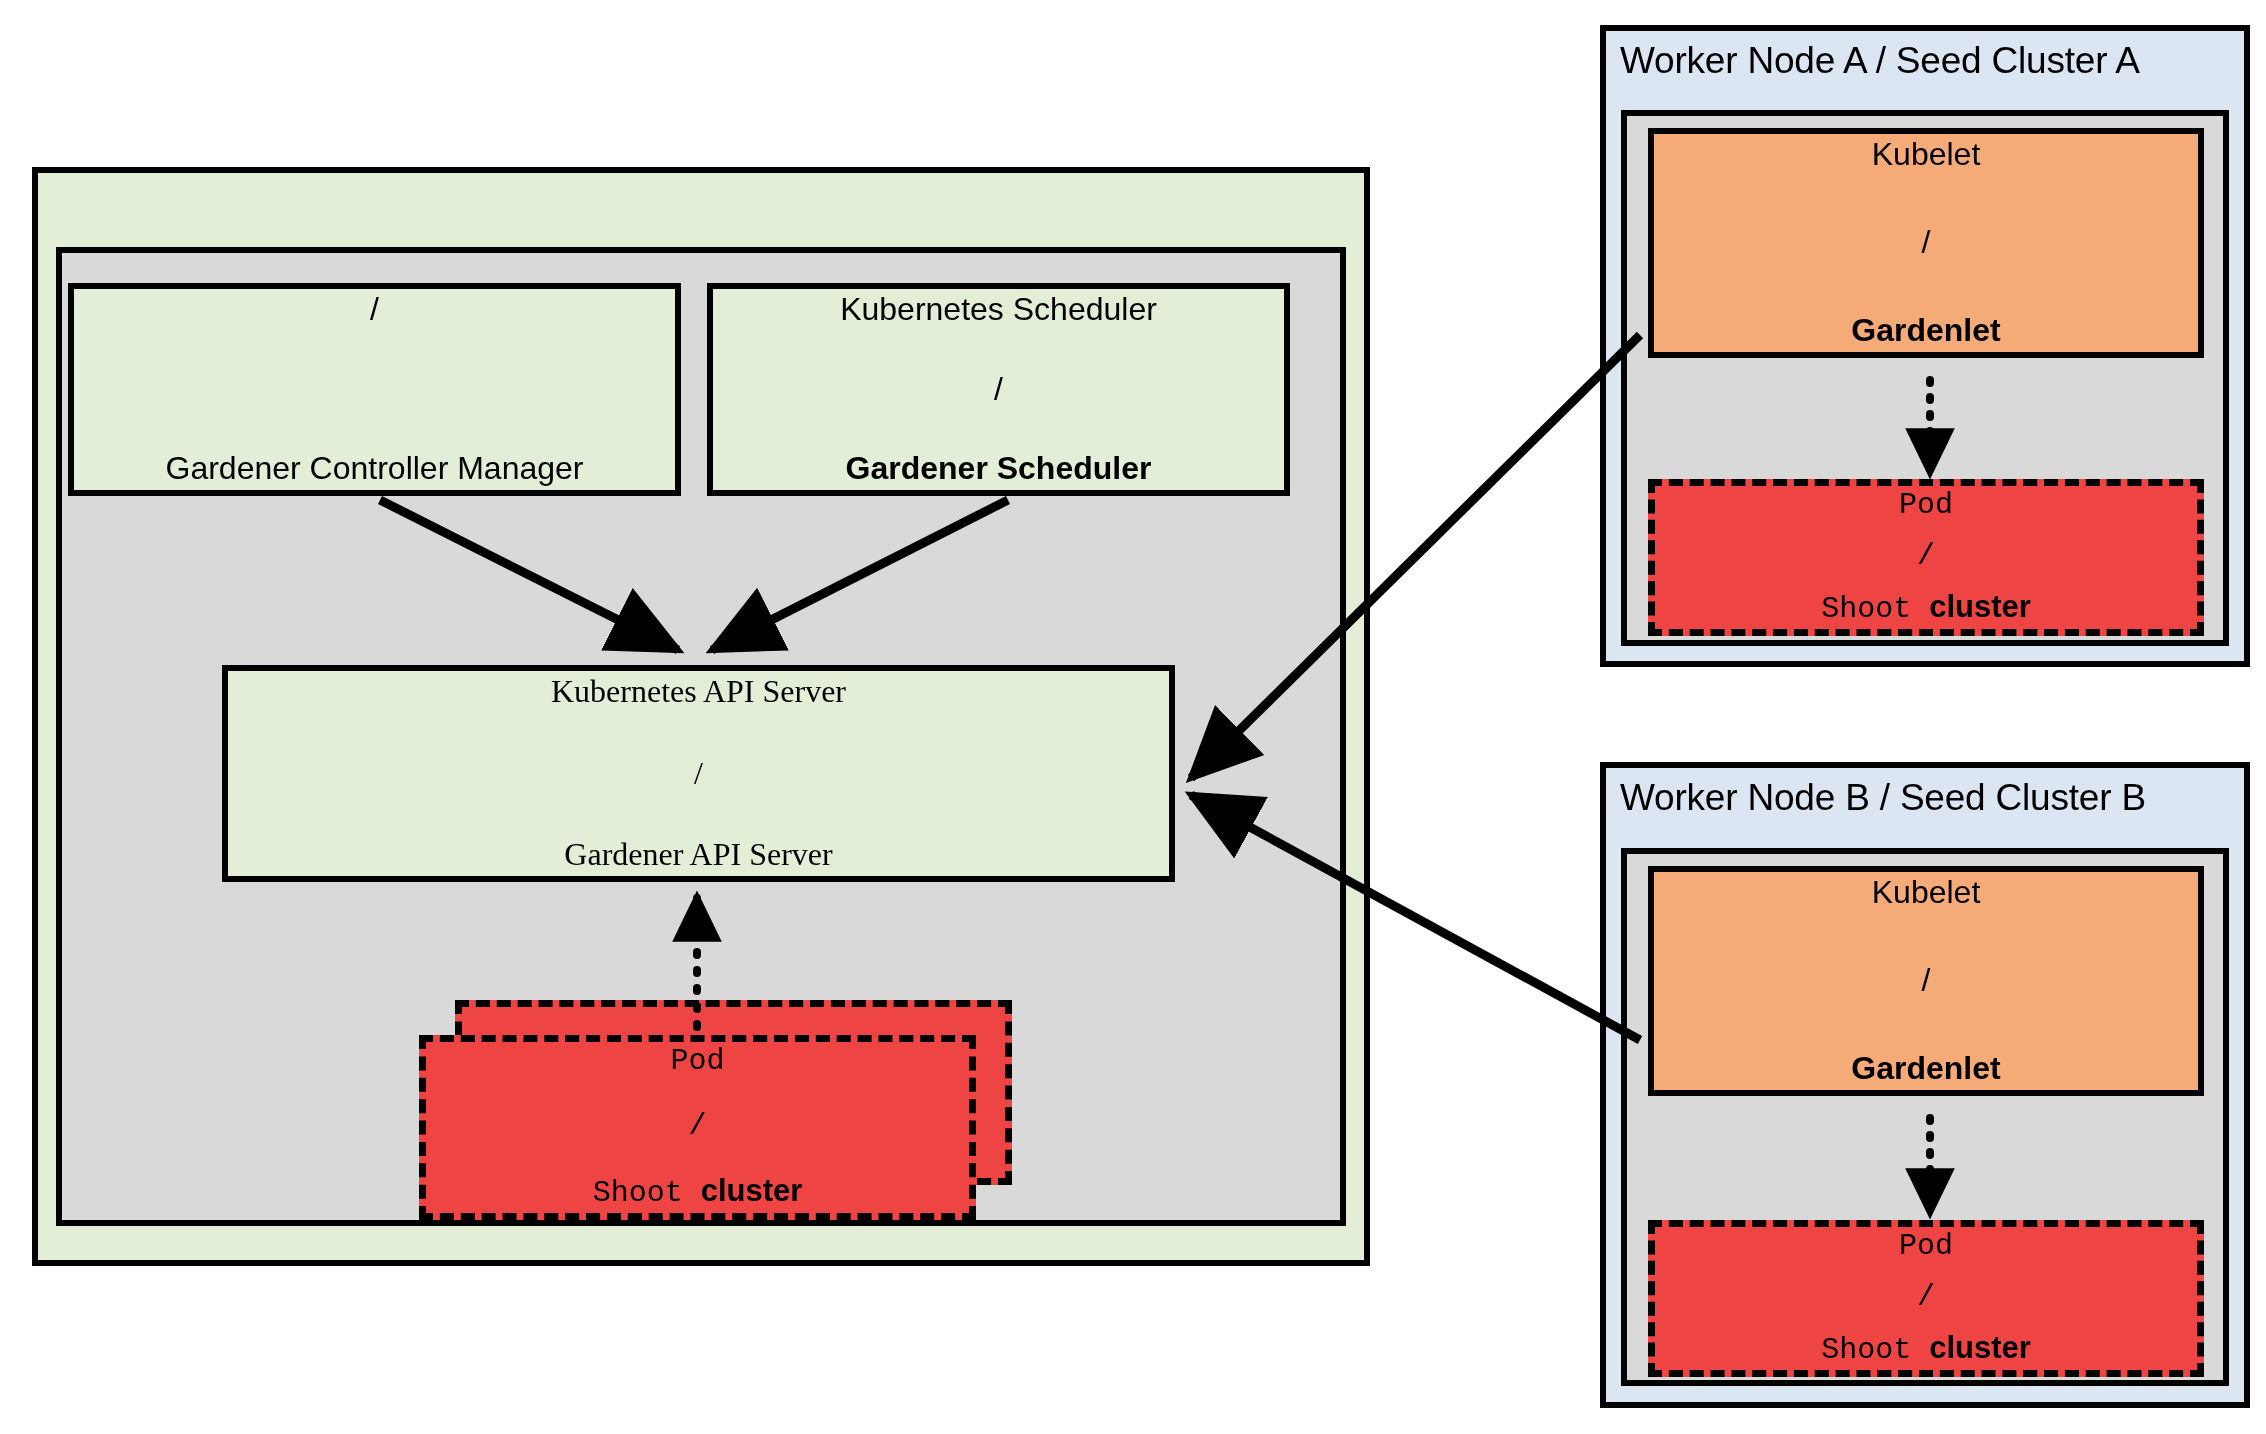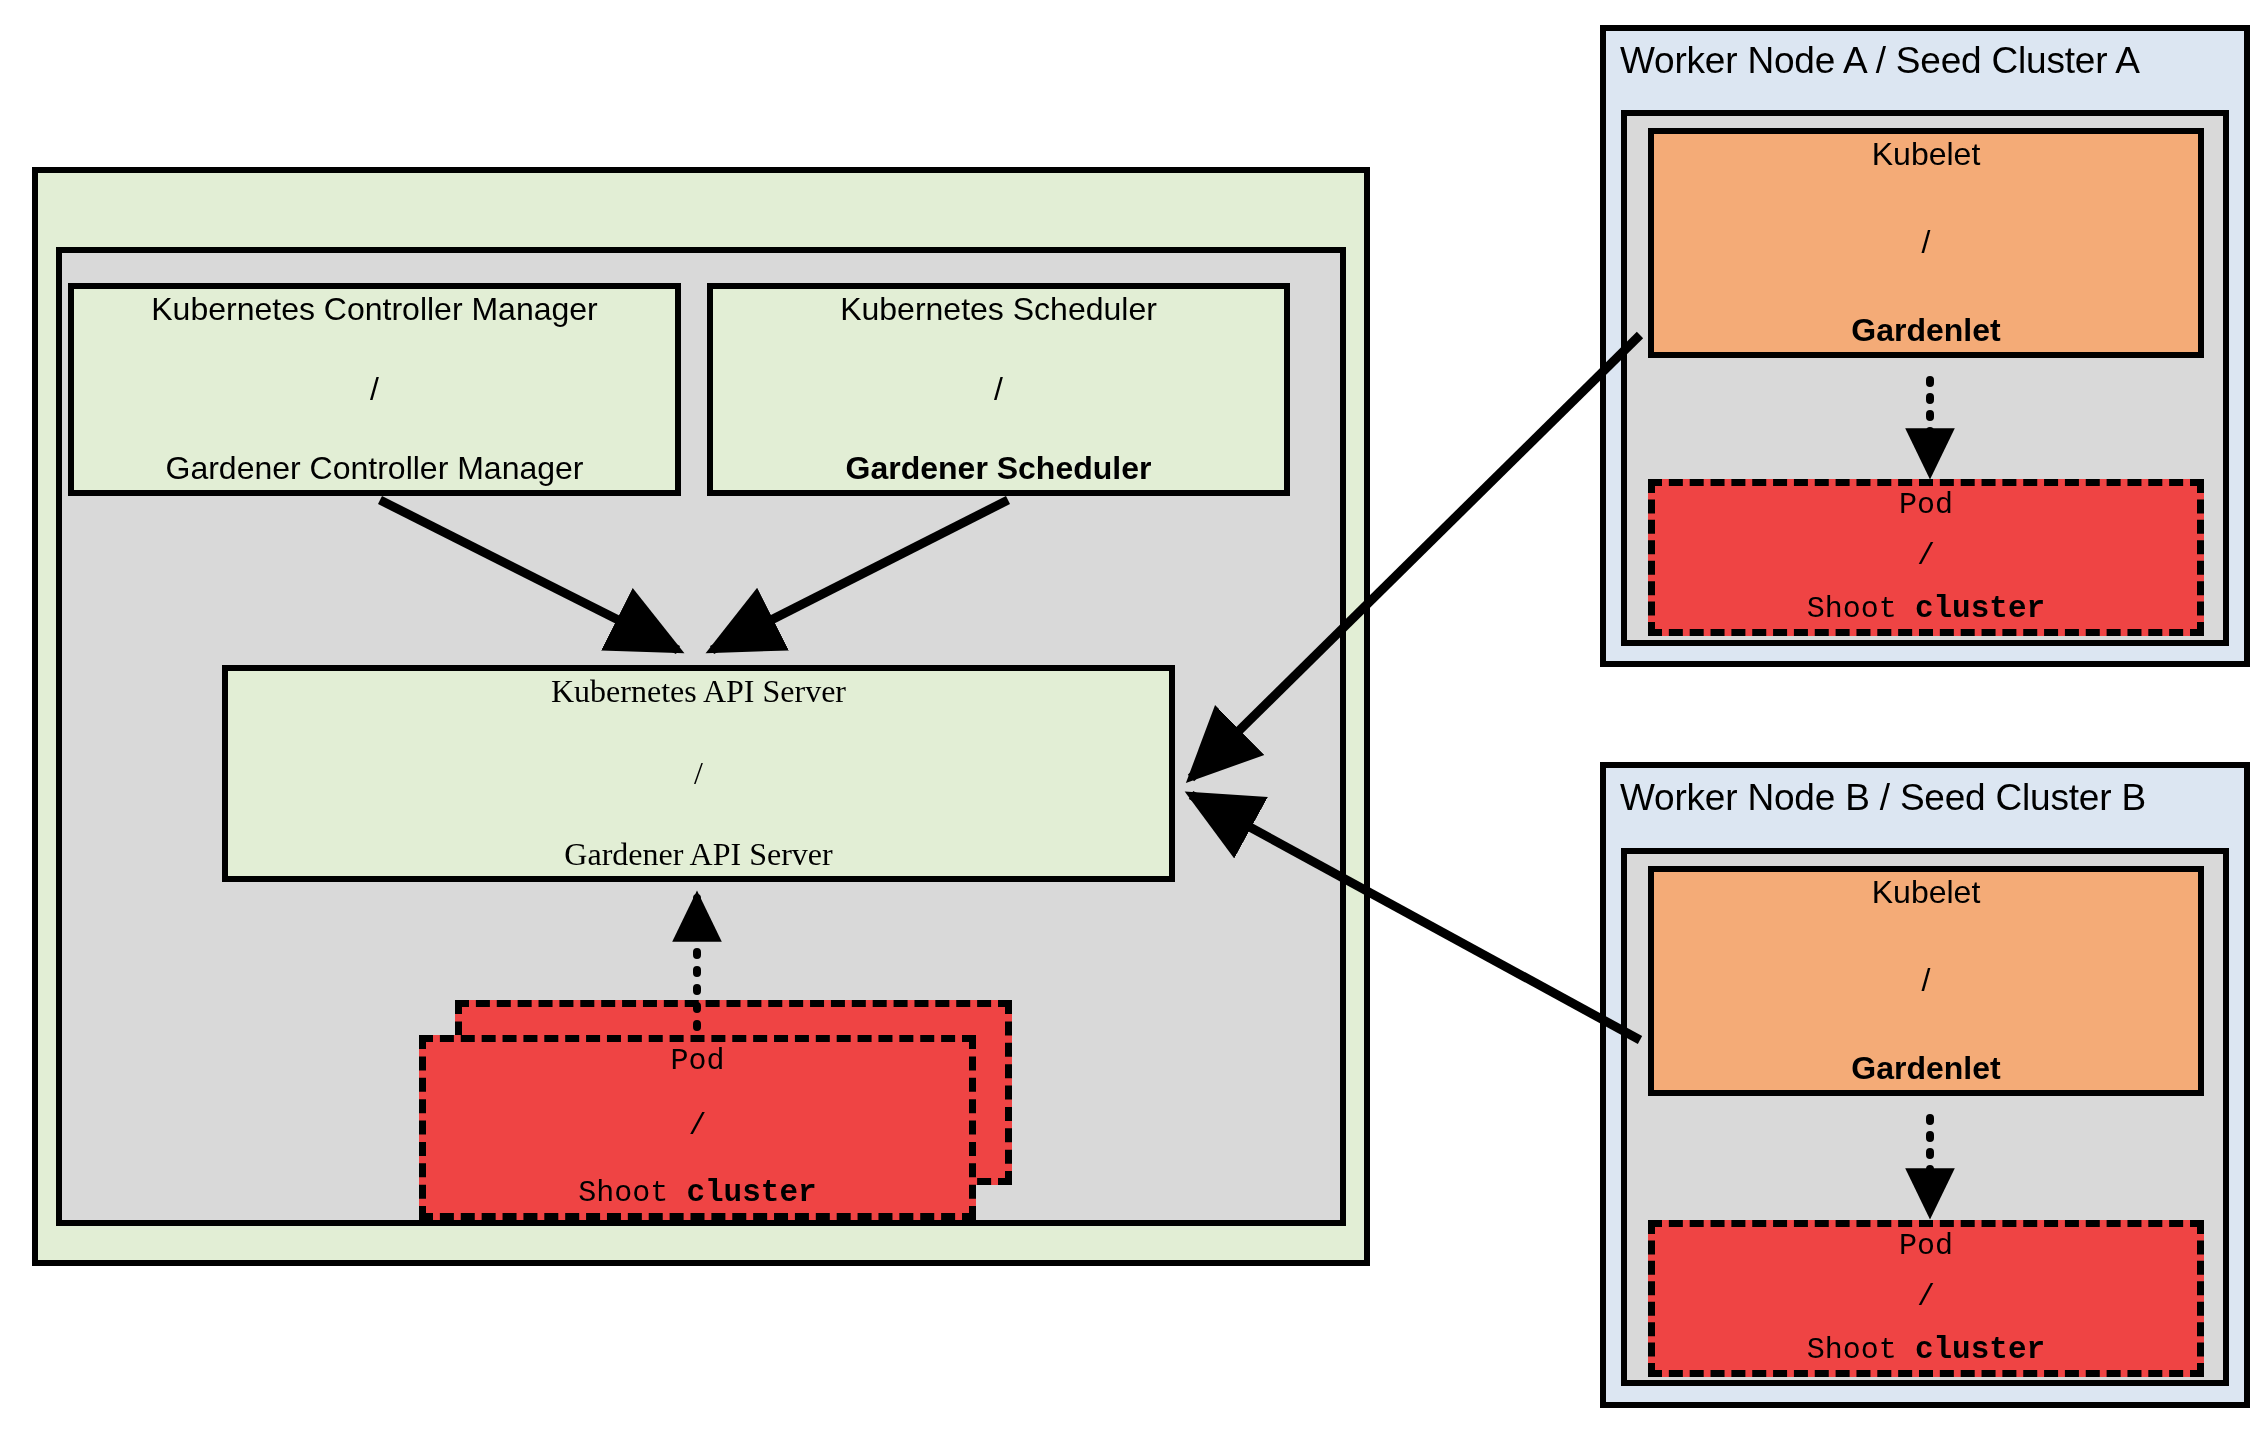--- a/index.html
+++ b/index.html
@@ -34,37 +34,36 @@
     position:absolute;left:0;right:0;
     display:flex;flex-direction:column;
     align-items:center;justify-content:space-between;
     text-align:center;
   }
   .l{font-size:32px;line-height:1.30;white-space:nowrap;}
   .l.b{font-weight:bold;}
   .slash{font-size:32px;line-height:1.30;}
 
   .mono{font-family:"Liberation Mono", monospace;font-size:30px;line-height:1.30;white-space:nowrap;}
-  .mono .bold-sans{font-family:Liberation Mono, monospace;font-weight:bold;font-size:31px;}
+  .mono .bold-sans{font-family:Liberation Sans, sans-serif;font-weight:bold;font-size:31px;}
 </style>
 </head>
 <body>
 
 <div class="stage">
 
   <div class="box solid green-outer" style="left:32px;top:167px;width:1338px;height:1099px;">
   </div>
 
 
   <div class="box solid gray-inner" style="left:56px;top:247px;width:1290px;height:979px;">
   </div>
 
   <div class="box solid green-panel" style="left:68px;top:283px;width:613px;height:213px;">
     <div class="ctr" style="top:0;bottom:0;">
-      <div class="l">Kubernetes Controller Manager</div>
       <div class="slash">/</div>
       <div class="l">Gardener Controller Manager</div>
     </div>
   </div>
 
   <div class="box solid green-panel" style="left:707px;top:283px;width:583px;height:213px;">
     <div class="ctr" style="top:0;bottom:0;">
       <div class="l">Kubernetes Scheduler</div>
       <div class="slash">/</div>
       <div class="l b">Gardener Scheduler</div>

